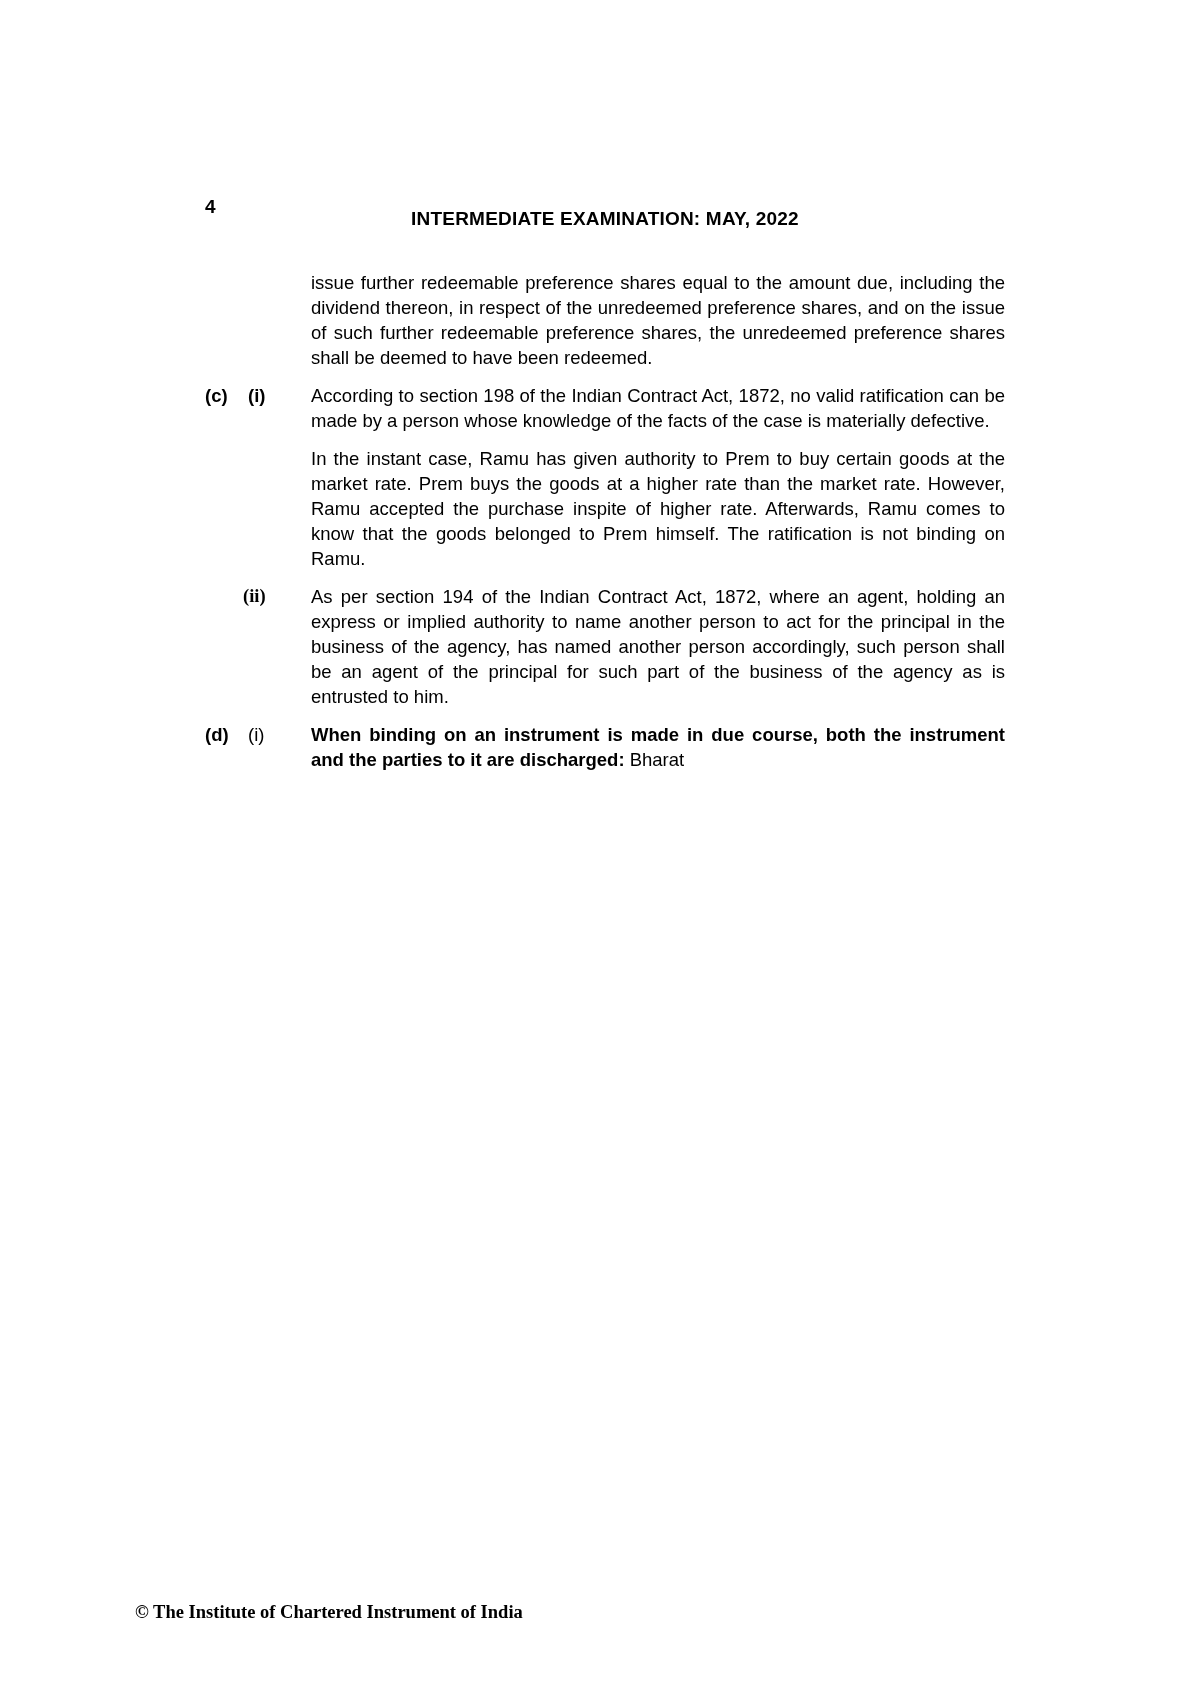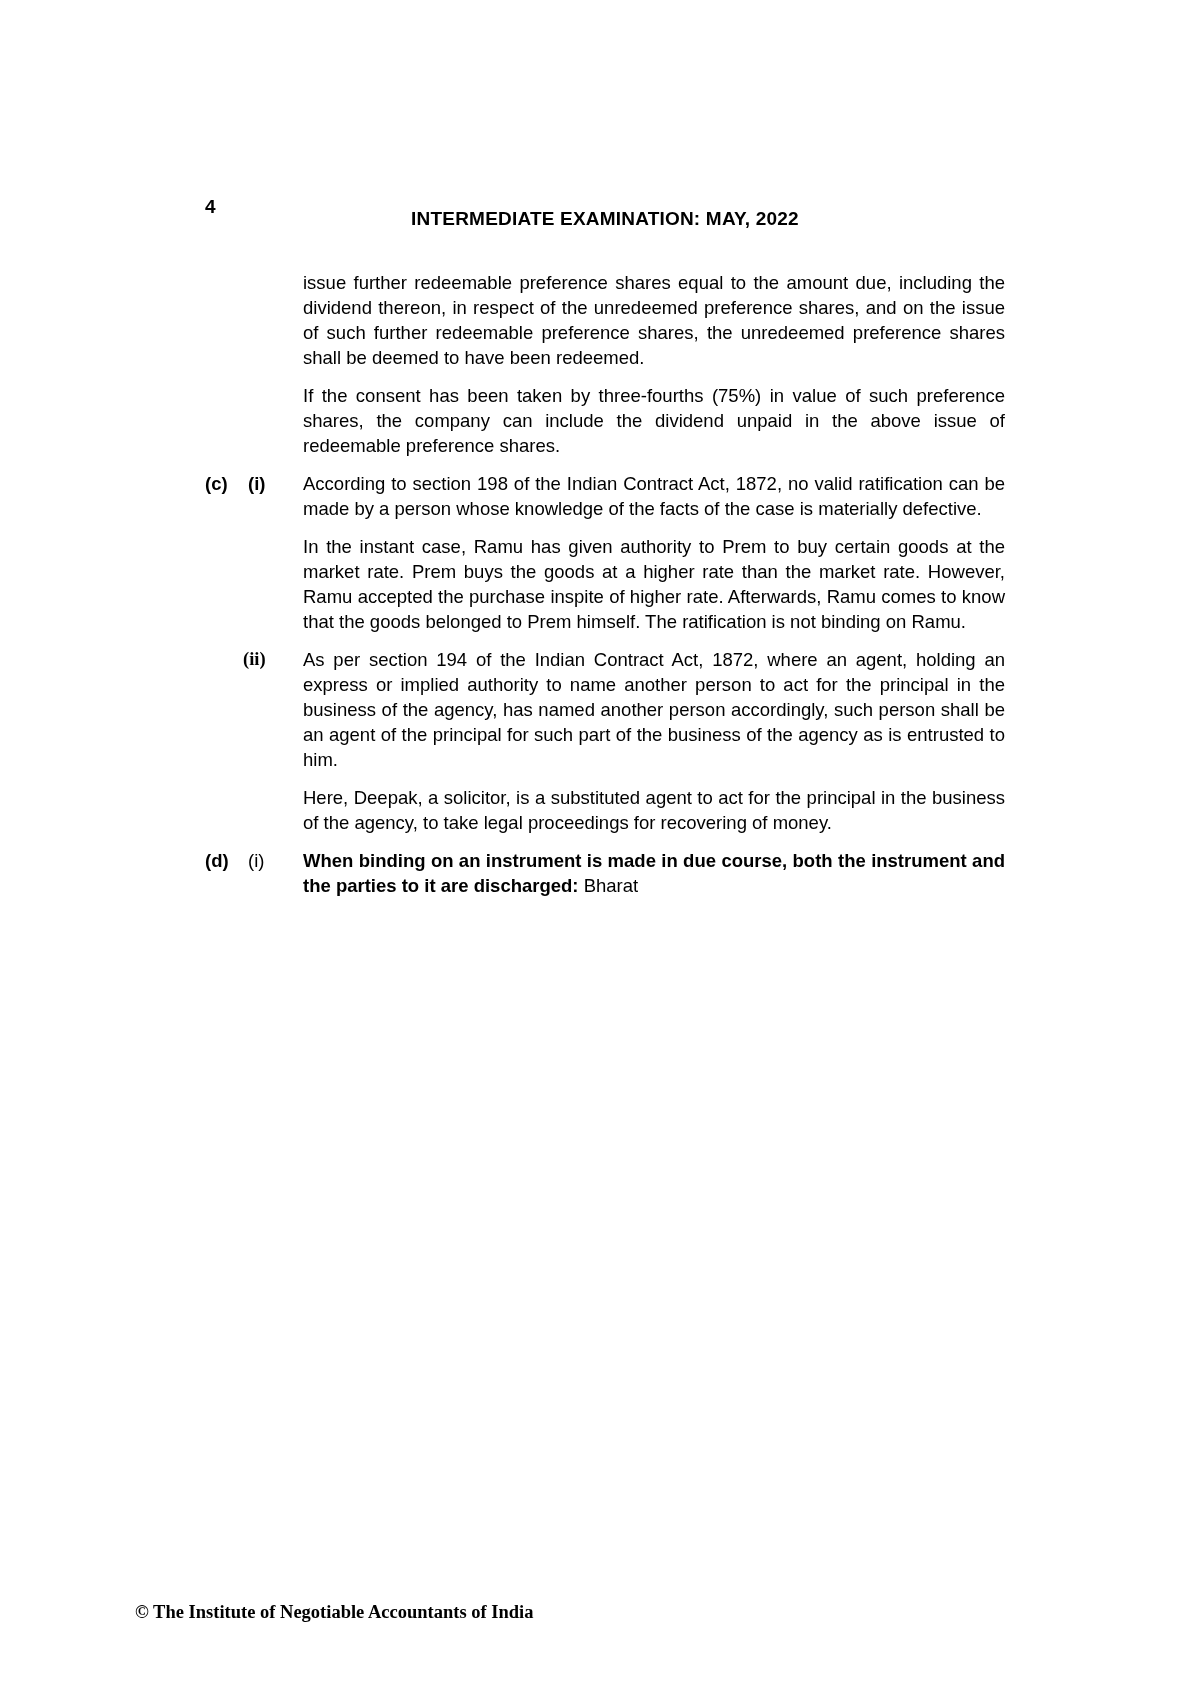--- a/index.html
+++ b/index.html
@@ -41,21 +41,21 @@
   
   .content {
     position: absolute;
     top: 270px;
     left: 303px;
     width: 702px;
     font-size: 18.5px;
     line-height: 25px;
   }
   .para {
-    margin: 0 0 13px 0;
+    margin: 0 0 13px 8px;
     text-align: justify;
   }
   .item { position: relative; }
   .lbl {
     position: absolute;
     top: 0;
     line-height: 25px;
     font-size: 18.5px;
   }
   .lbl.outer  { left: -98px; }
@@ -81,44 +81,42 @@
     <span class="page-number">4</span>
     <h1 class="page-title">INTERMEDIATE EXAMINATION: MAY, 2022</h1>
   </header>
 
   <main class="content">
 
     <p class="para">issue further redeemable preference shares equal to the amount due, including the dividend thereon, in respect of the unredeemed preference shares, and on the issue of such further redeemable preference shares, the unredeemed preference shares shall be deemed to have been redeemed.</p>
 
 
 
-    <p class="para">If the consent has been taken by three-fourths (75%) in value of such preference shares, the company can include the dividend unpaid in the above issue of redeemable preference shares.</p>
 
     <div class="item">
       <span class="lbl outer bold">(c)</span>
       <span class="lbl inner bold">(i)</span>
       <p class="para">According to section 198 of the Indian Contract Act, 1872, no valid ratification can be made by a person whose knowledge of the facts of the case is materially defective.</p>
     </div>
 
     <p class="para">In the instant case, Ramu has given authority to Prem to buy certain goods at the market rate. Prem buys the goods at a higher rate than the market rate. However, Ramu accepted the purchase inspite of higher rate. Afterwards, Ramu comes to know that the goods belonged to Prem himself. The ratification is not binding on Ramu.</p>
 
     <div class="item">
       <span class="lbl inner2 bold">(ii)</span>
       <p class="para">As per section 194 of the Indian Contract Act, 1872, where an agent, holding an express or implied authority to name another person to act for the principal in the business of the agency, has named another person accordingly, such person shall be an agent of the principal for such part of the business of the agency as is entrusted to him.</p>
     </div>
 
 
-    <p class="para">Here, Deepak, a solicitor, is a substituted agent to act for the principal in the business of the agency, to take legal proceedings for recovering of money.</p>
 
     <div class="item">
       <span class="lbl outer bold">(d)</span>
       <span class="lbl inner">(i)</span>
       <p class="para"><span class="bold">When binding on an instrument is made in due course, both the instrument and the parties to it are discharged:</span> <span>Bharat</span></p>
     </div>
 
 
   </main>
 
   <footer class="page-footer">
-    <span>© The Institute of Negotiable Accountants of India</span>
+    <span>© The Institute of Chartered Instrument of India</span>
   </footer>
 
 </div>
 
 </body></html>

